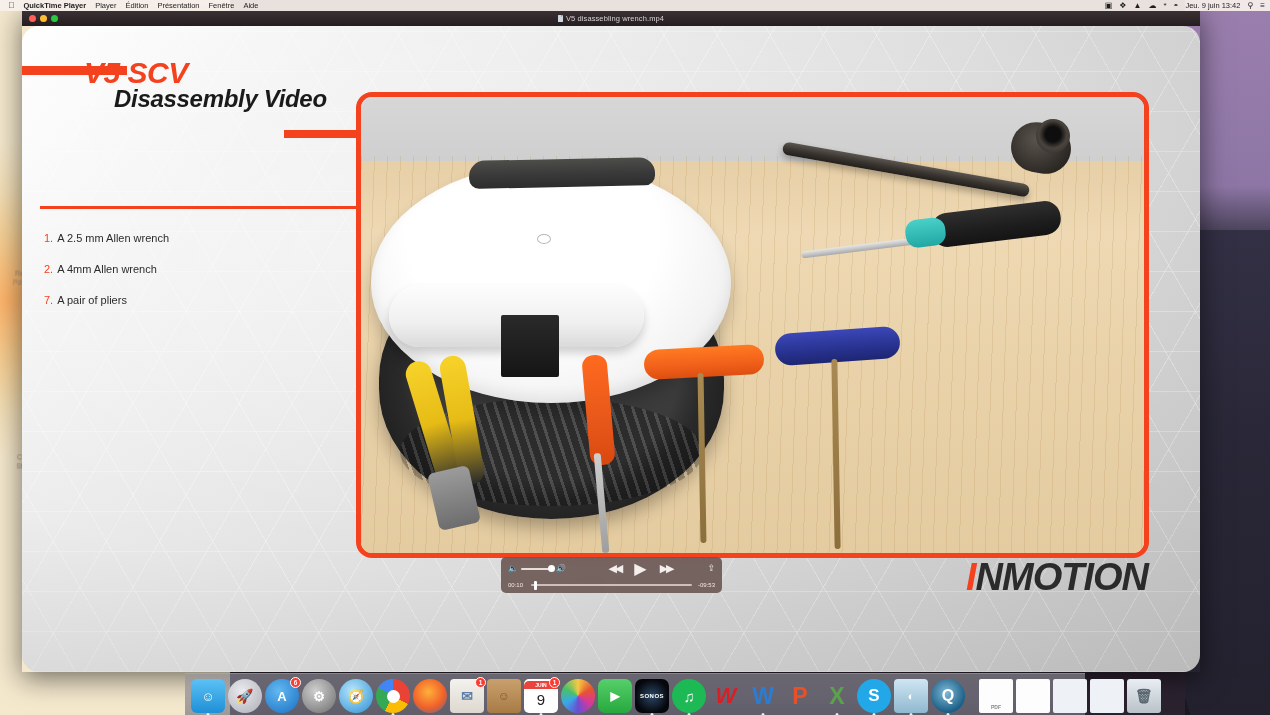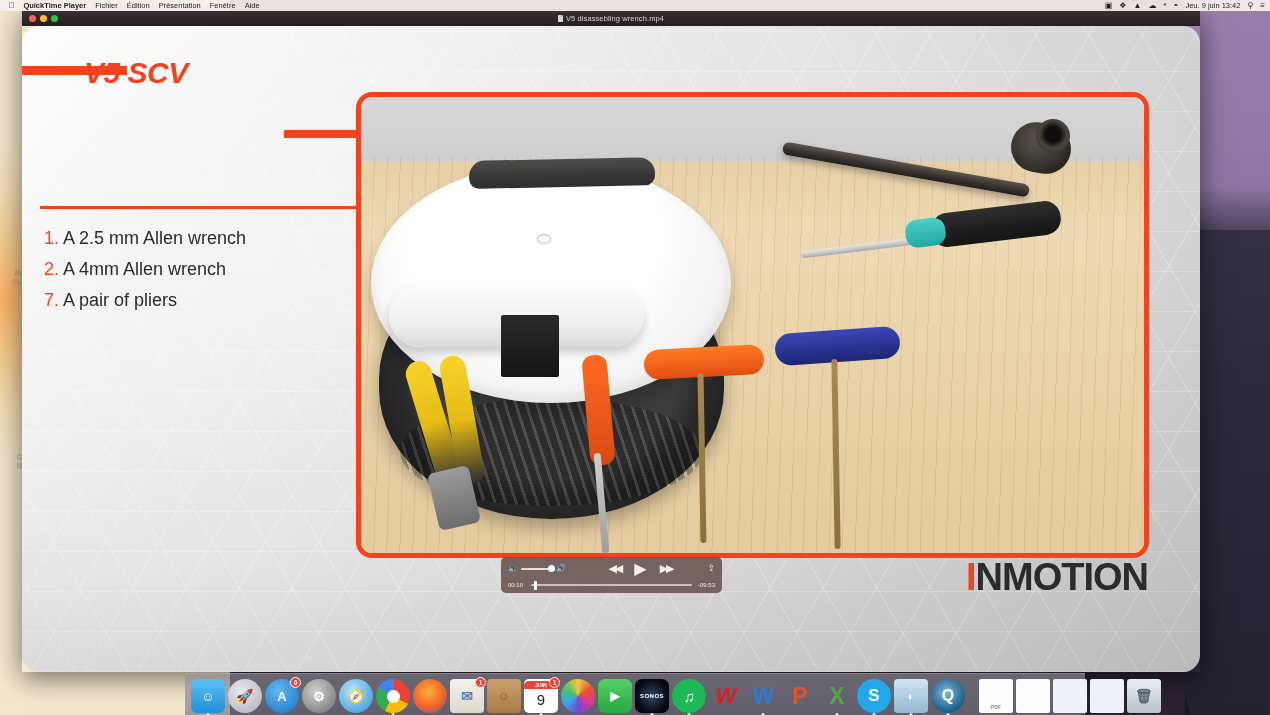--- a/index.html
+++ b/index.html
@@ -116,21 +116,21 @@
 
   .heading{
     position:absolute; left:18px; top:124px; width:330px;
     font-size:21px; font-weight:bold; color:#111; line-height:1.3;
     letter-spacing:-.4px;
   }
   #heading-rule{ position:absolute; left:18px; top:180px; width:325px; height:3px; background:#f4421e;}
 
   #tool-list{ position:absolute; left:22px; top:197px; width:345px; list-style:none;}
   #tool-list li{
-    font-size:18px; color:#2b2b2b; line-height:31px; white-space:nowrap;
+    font-size:11px; color:#2b2b2b; line-height:31px; white-space:nowrap;
   }
   #tool-list li .num{ color:#f4421e; margin-right:4px; }
 
   
   #photo-frame{
     position:absolute; left:334px; top:66px; width:793px; height:466px;
     border:5px solid #f4421e; border-radius:16px; overflow:hidden;
     background:#e9e2d6;
   }
   #photo{
@@ -248,21 +248,21 @@
   }
   .t-blue-shaft{
     left:472px; top:262px; width:6px; height:190px; border-radius:3px;
     background:linear-gradient(180deg,#a98a52,#8b6e3c);
     transform:rotate(-1deg);
   }
 
   
   #logo{
     position:absolute; right:52px; bottom:76px;
-    font-size:38px; font-weight:bold; letter-spacing:-1px;
+    font-size:38px; font-weight:bold; font-style:italic; letter-spacing:-1px;
     color:#2b2b2b; line-height:1;
   }
   #logo .i{ color:#f4421e; }
 
   
   #controls{
     position:absolute; left:479px; top:531px; width:221px; height:36px;
     background:rgba(92,70,66,.80); border-radius:5px;
     backdrop-filter:blur(4px);
     display:flex; flex-direction:column; justify-content:center;
@@ -311,21 +311,21 @@
   <div class="wall-right">
     <div class="trees"></div>
   </div>
   <div class="desk-ico" style="left:6px; top:268px;">Re…<br>Pols…</div>
   <div class="desk-ico" style="left:6px; top:452px;">C…<br>St…</div>
 </div>
 
 <div id="menubar">
   <span class="mb-apple"></span>
   <span class="mb-item bold">QuickTime Player</span>
-  <span class="mb-item">Fichier</span>
+  <span class="mb-item">Player</span>
   <span class="mb-item">Édition</span>
   <span class="mb-item">Présentation</span>
   <span class="mb-item">Fenêtre</span>
   <span class="mb-item">Aide</span>
 
   <div class="mb-right">
     <span class="mb-ico">▣</span>
     <span class="mb-ico">❖</span>
     <span class="mb-ico">▲</span>
     <span class="mb-ico">☁</span>
@@ -352,20 +352,21 @@
 
   <div id="video">
     <div class="hexes"></div>
     <div class="vig"></div>
 
     <div class="accent-bar" id="bar-top"></div>
     <div class="accent-bar" id="bar-mid"></div>
     <div class="accent-bar" id="bar-mid2"></div>
 
     <div class="title-main">V5 SCV</div>
+    <div class="title-sub">Disassembly Video</div>
 
     <div id="heading-rule"></div>
 
     <ul id="tool-list">
       <li><span class="num">1.</span><span>A 2.5 mm Allen wrench</span></li>
       <li><span class="num">2.</span><span>A 4mm Allen wrench</span></li>
       <li><span class="num">7.</span><span>A pair of pliers</span></li>
     </ul>
 
     <div id="photo-frame">

